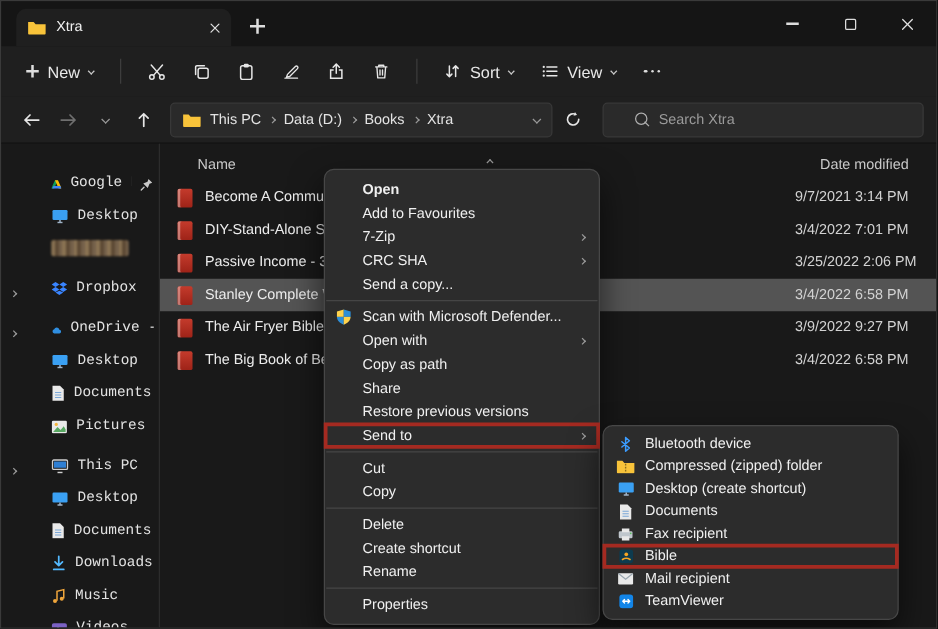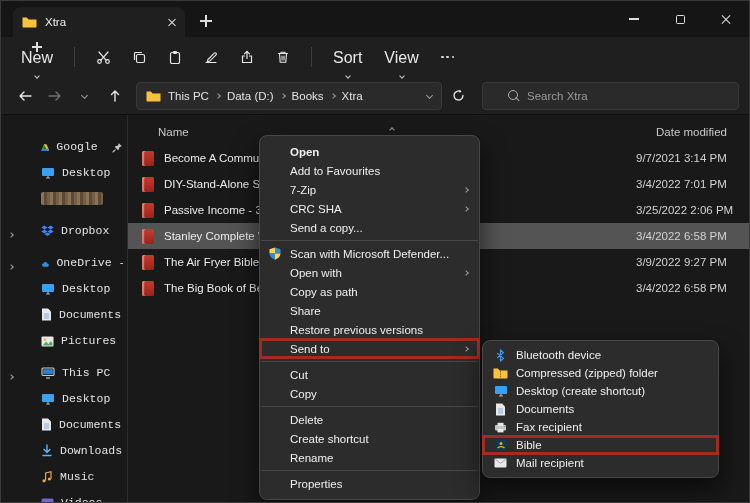--- a/index.html
+++ b/index.html
@@ -25,21 +25,21 @@
   .xwrap i.a{ transform:rotate(45deg); } .xwrap i.b{ transform:rotate(-45deg); }
   .xwrap.sm{ width:9px; height:9px; } .xwrap.sm i{ width:10px; top:4px; }
   .plusw{ position:relative; width:12px; height:12px; display:inline-block; }
   .plusw i{ position:absolute; background:#ddd; }
   .plusw .h{ left:0; top:5.4px; width:12px; height:1.2px; }
   .plusw .v{ left:5.4px; top:0; width:1.2px; height:12px; }
 
   
   .toolbar{ height:40px; background:#1f1f1f; display:flex; align-items:center; padding:0 10px; gap:2px; }
   .tbtn{ display:flex; align-items:center; gap:7px; padding:0 10px; height:30px; border-radius:4px;
-    background:transparent; border:none; color:#e8e8e8; font:inherit; font-size:16px;flex-direction:column; }
+    background:transparent; border:none; color:#e8e8e8; font:inherit; font-size:13px; }
   .ibtn{ width:34px; justify-content:center; padding:0; }
   .vsep{ width:1px; height:20px; background:#3d3d3d; margin:0 9px; flex:none; }
   .dots{ display:flex; gap:2.5px; } .dots i{ width:2.6px; height:2.6px; border-radius:50%; background:#ddd; }
 
   
   .chev{ display:inline-block; width:5px; height:5px; border-right:1.3px solid #c9c9c9;
     border-bottom:1.3px solid #c9c9c9; transform:rotate(45deg); flex:none; }
   .chev.r{ transform:rotate(-45deg); } .chev.u{ transform:rotate(-135deg); }
   .chev.dim{ border-color:#9a9a9a; } .chev.tiny{ width:4px; height:4px; }
 
@@ -551,15 +551,24 @@
     </div>
     <div class="smitem">
       <span class="sicon">
           <svg width="13" height="10" viewBox="0 0 13 10">
             <rect x=".5" y=".5" width="12" height="9" rx="1" fill="#e9e9e9"></rect>
             <path d="m.8.8 5.7 4.6L12.2.8" fill="none" stroke="#9aa7b0" stroke-width="1"></path>
           </svg>
         </span>
       <span>Mail recipient</span>
     </div>
+    <div class="smitem">
+      <span class="sicon">
+          <svg width="12" height="12" viewBox="0 0 12 12">
+            <rect x=".5" y=".5" width="11" height="11" rx="2.4" fill="#1285e8"></rect>
+            <path d="M3.2 6h5.6M3.2 6l1.4-1.4M3.2 6l1.4 1.4M8.8 6 7.4 4.6M8.8 6 7.4 7.4" stroke="#fff" stroke-width="1.1" fill="none" stroke-linecap="round"></path>
+          </svg>
+        </span>
+      <span>TeamViewer</span>
+    </div>
   </div>
 
 </div>
 
 </body></html>

